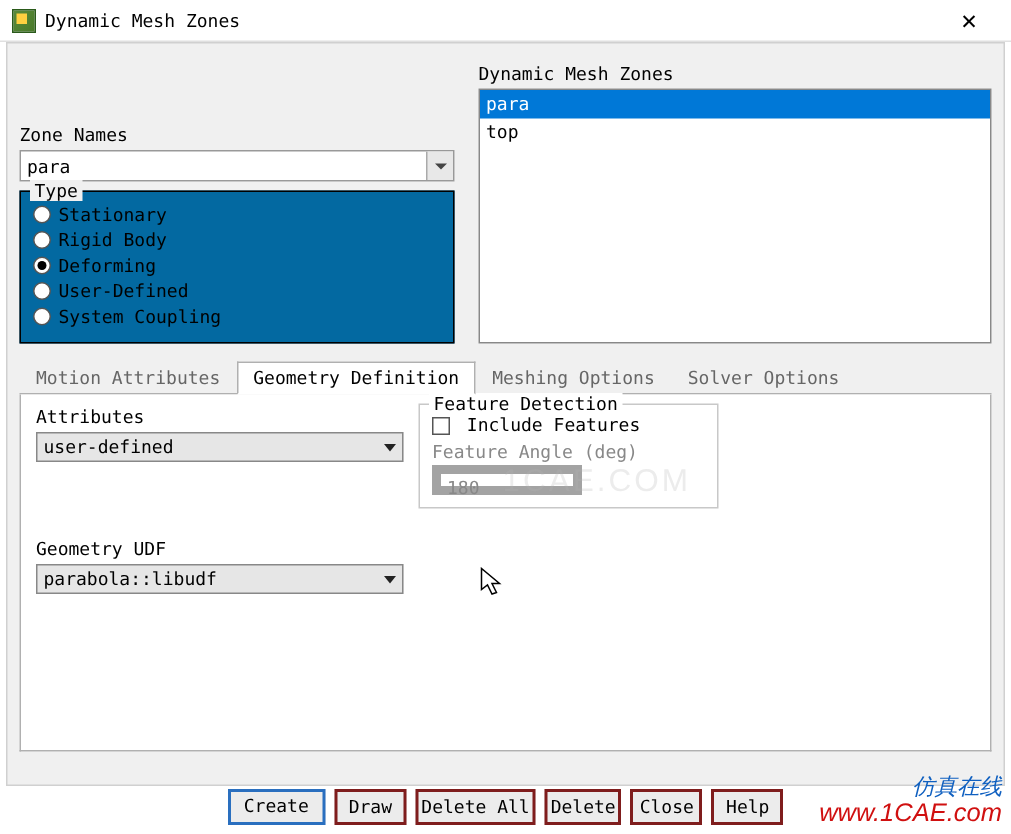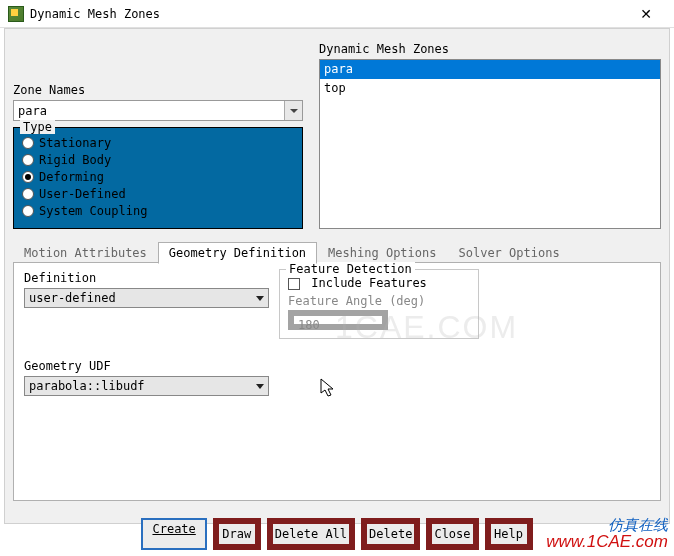--- a/index.html
+++ b/index.html
@@ -118,21 +118,21 @@
   background: #fff;
   border: 1px solid #888;
   height: 170px;
   overflow: auto;
 }
 .listbox .item { padding: 2px 4px; line-height: 15px; }
 .listbox .item.sel { background: #0078d7; color: #fff; }
 .tabs {
   margin: 12px 8px 0 8px;
   display: flex;
-  align-items: center;
+  align-items: flex-start;
   height: 22px;
   position: relative;
 }
 .tabs::after {
   content: "";
   position: absolute;
   left: 0; right: 0; bottom: 0;
   border-bottom: 1px solid #b0b0b0;
   z-index: 0;
 }
@@ -215,45 +215,44 @@
 .buttons {
   position: absolute;
   bottom: 6px;
   left: 0; right: 0;
   display: flex;
   justify-content: center;
   gap: 6px;
 }
 .btn {
   background: #ececec;
-  border: 6px solid #7f1d1d;
+  border: 2px solid #7f1d1d;
   padding: 3px 2px;
   min-width: 48px;
   text-align: center;
 }
 .btn.primary {
   border: 2px solid #2a6fbf;
   padding: 2px 9px;
-  text-decoration: underline;
 }
 .watermark {
   position: absolute;
   right: 6px; bottom: 4px;
   text-align: right;
   font-family: "Microsoft YaHei", SimSun, sans-serif;
   font-size: 15px;
   z-index: 10;
   line-height: 1.1;
 }
 .watermark .cn { color: #1060c0; font-style: italic; font-weight: normal; }
 .watermark .url { color: #d01010; font-style: italic; font-size: 17px; }
 .faint-wm {
   position: absolute;
   left: 330px; top: 280px;
-  font-size: 32px;
+  font-size: 21px;
   color: rgba(180,180,180,0.25);
   font-family: Arial, sans-serif;
   letter-spacing: 2px;
   pointer-events: none;
   z-index: 2;
 }
 .cursor {
   position: absolute;
   left: 320px; top: 378px;
   z-index: 20;
@@ -316,21 +315,21 @@
   <div class="tabs">
     <div class="tab">Motion Attributes</div>
     <div class="tab active">Geometry Definition</div>
     <div class="tab">Meshing Options</div>
     <div class="tab">Solver Options</div>
   </div>
 
   <div class="tabpanel">
     <div class="defrow">
       <div class="defcol">
-        <div class="label">Definition</div>
+        <div class="label">Attributes</div>
         <div class="small-drop">
           <span>user-defined</span>
           <span class="arrow"></span>
         </div>
       </div>
       <div class="feat-group">
         <span class="legend">Feature Detection</span>
         <div>
           <span class="chk"></span>
           <span>Include Features</span>

